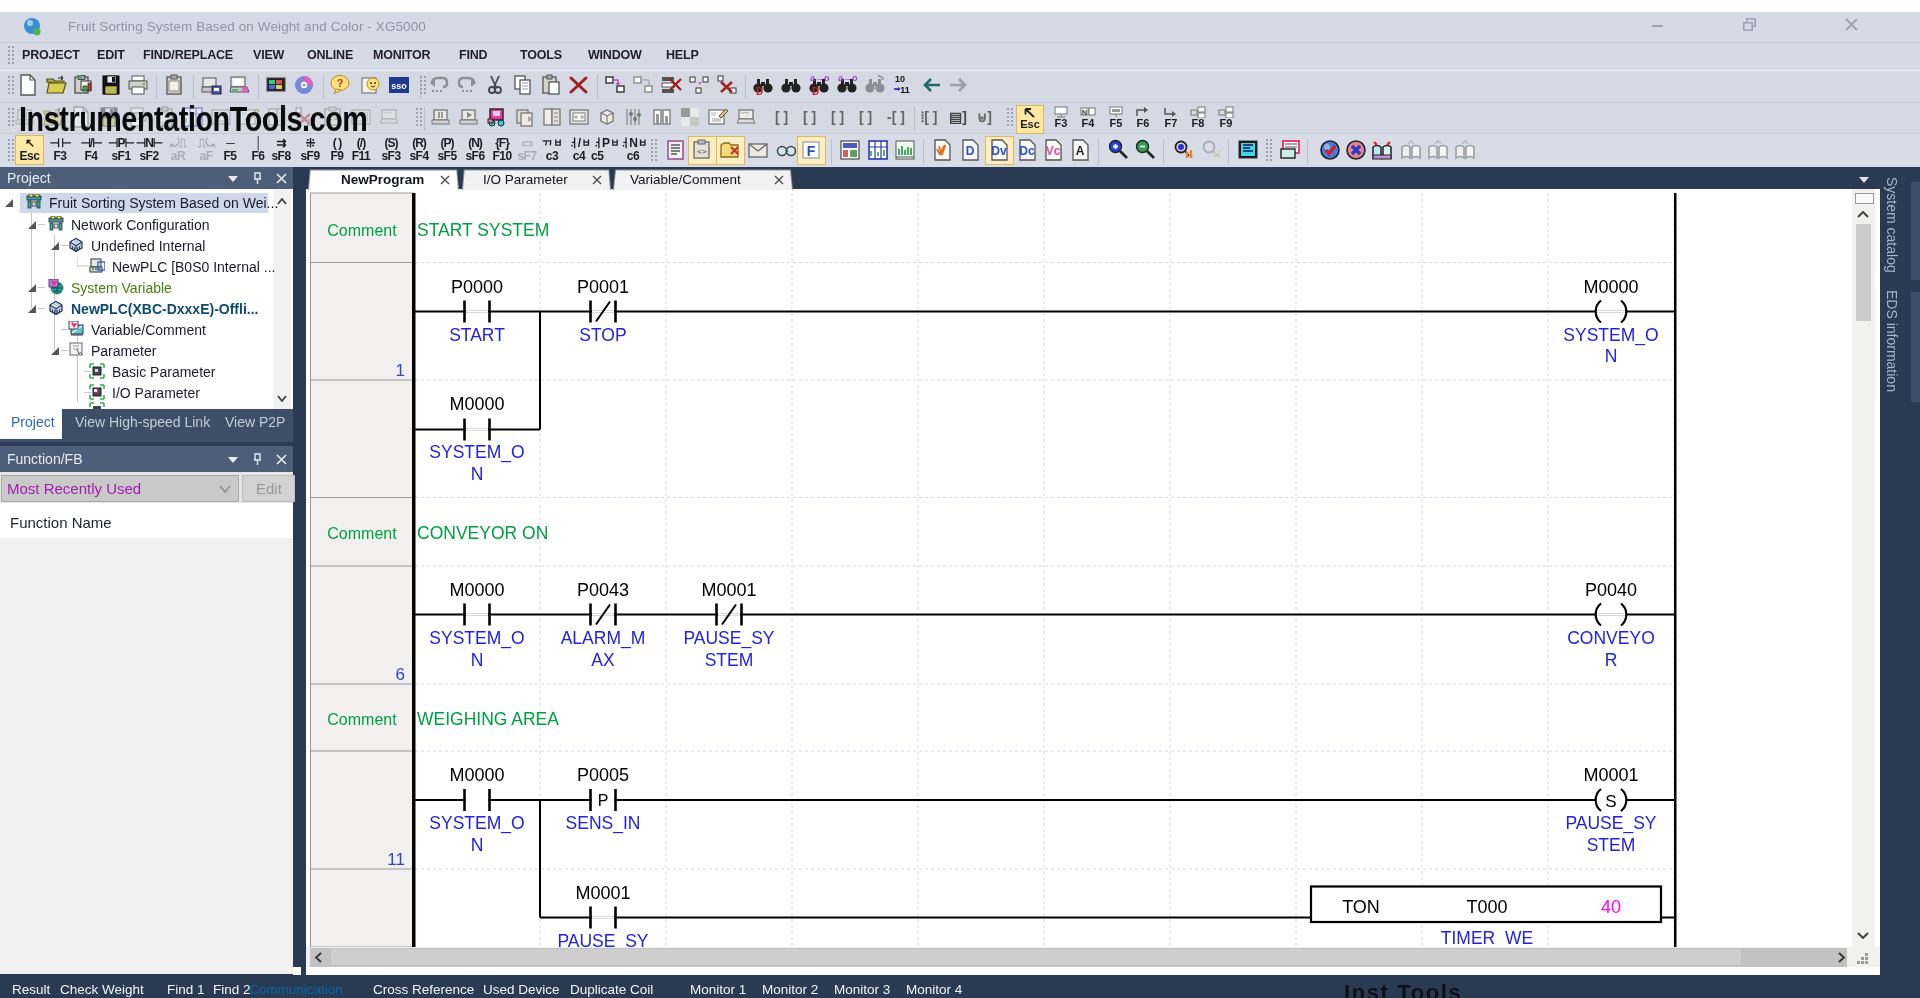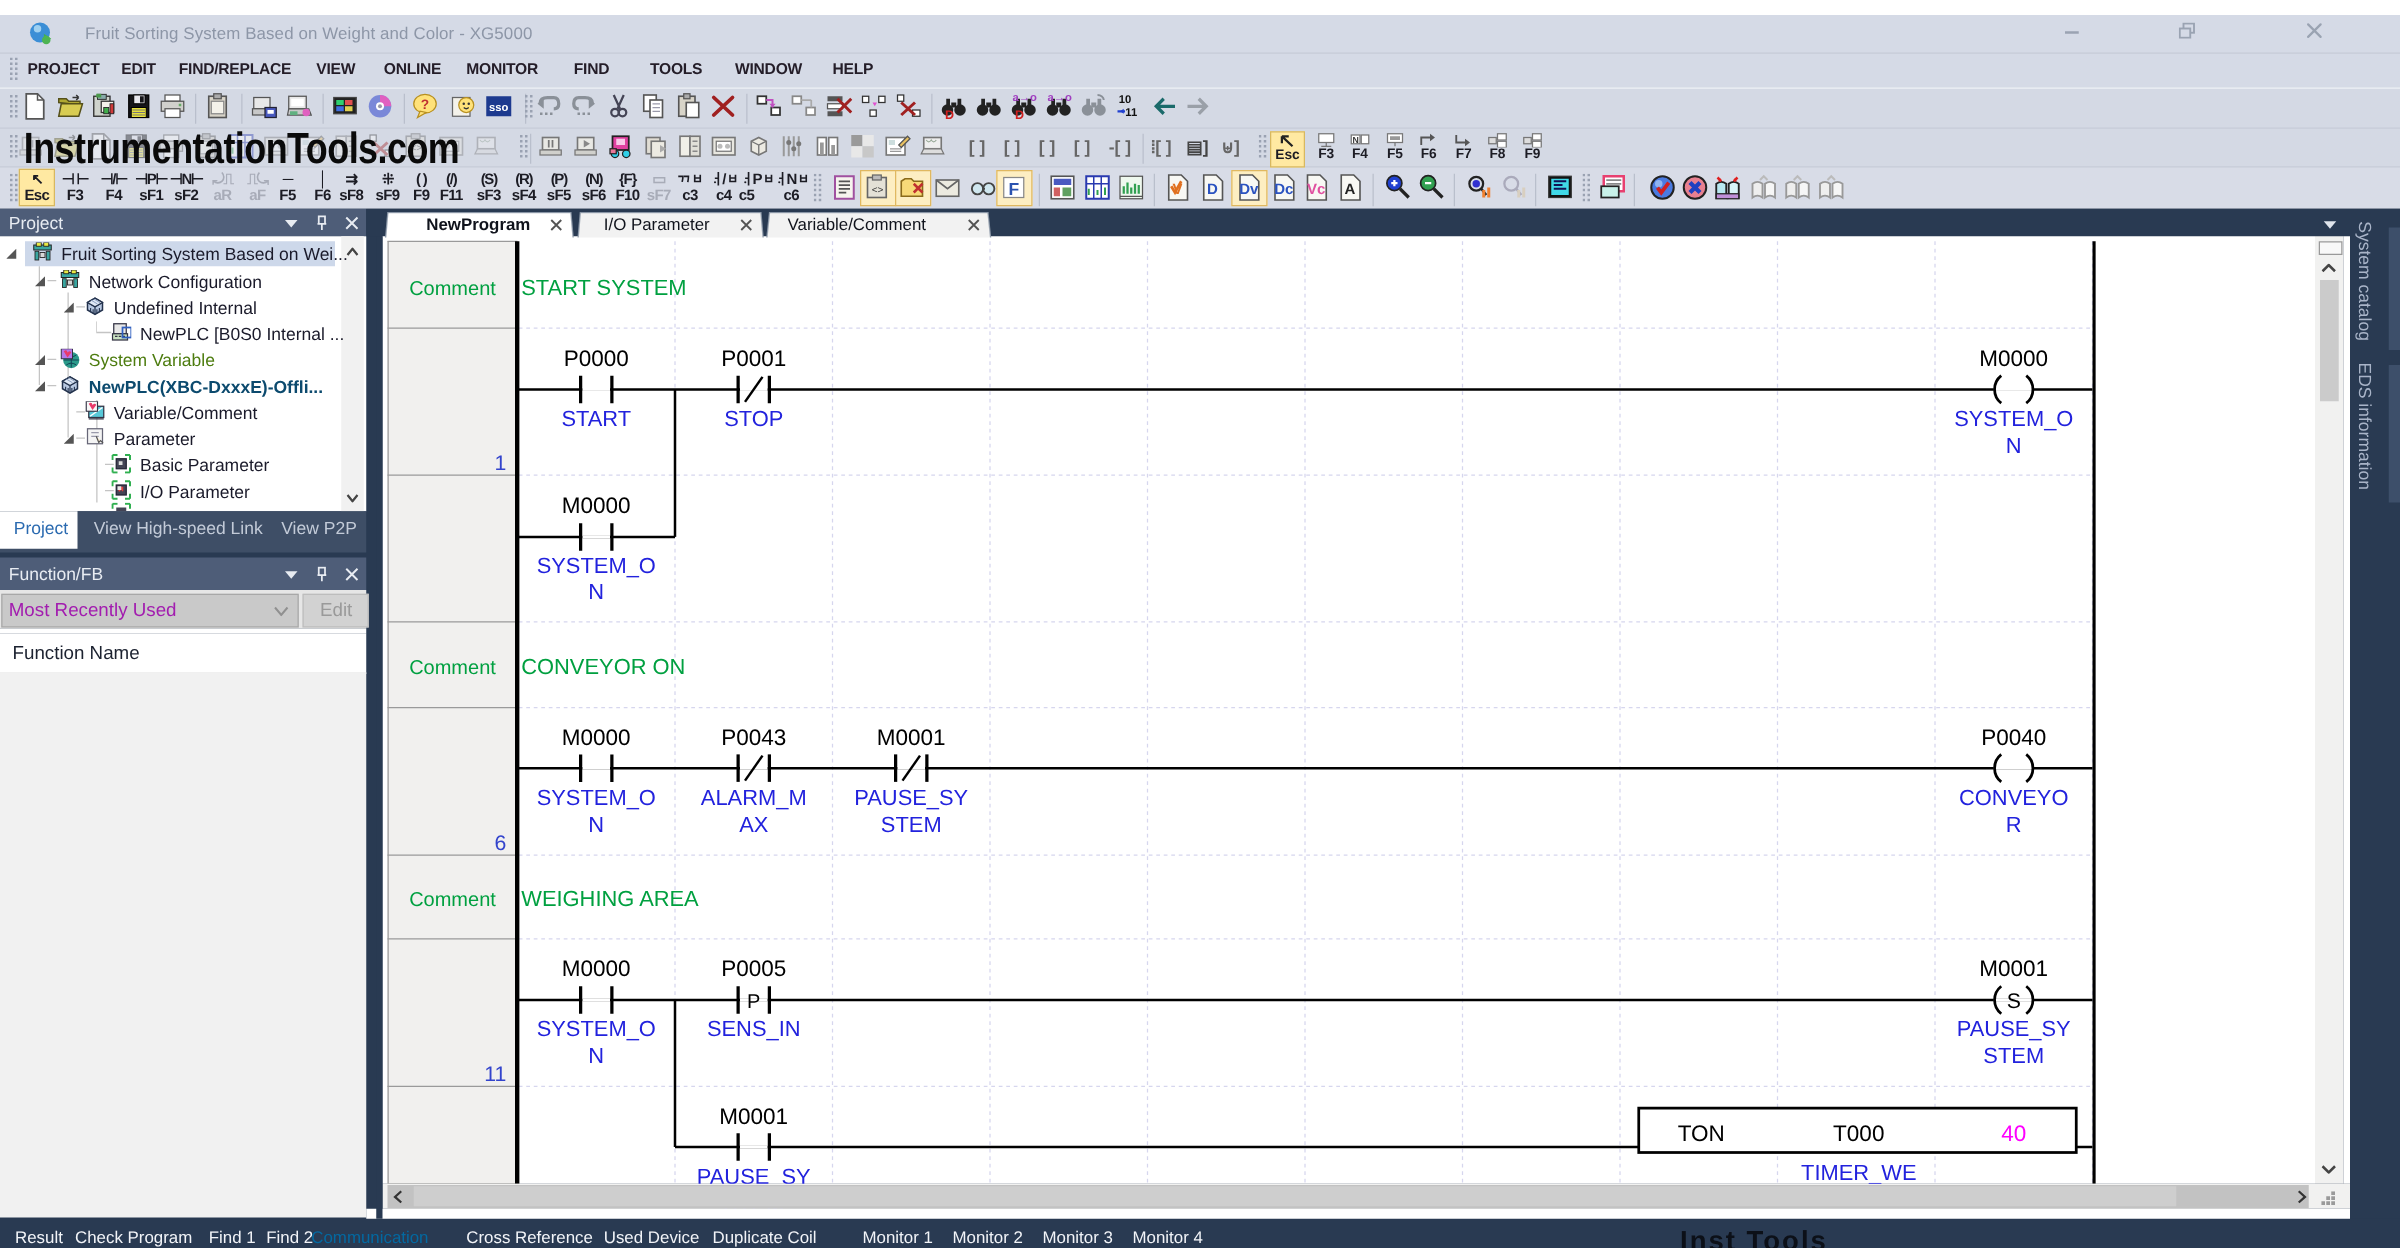--- a/index.html
+++ b/index.html
@@ -1135,21 +1135,21 @@
     </svg>
 <div class="abs" style="left:293px;top:955px;width:1587px;height:8px;background:#ffffff;"></div>
 <div class="abs" style="left:301px;top:177px;width:5px;height:786px;background:#293a52;"></div>
 <div class="abs" style="left:1880px;top:155px;width:40px;height:843px;background:#293a52;"></div>
 <div class="abs" style="left:1911px;top:170px;width:9px;height:98px;background:#3d4f6a;"></div>
 <div class="abs" style="left:1911px;top:280px;width:9px;height:110px;background:#3d4f6a;"></div>
 <div class="abs" style="left:1884px;top:165px;writing-mode:vertical-rl;font-size:14px;color:#a9b4c8;height:110px;">System catalog</div>
 <div class="abs" style="left:1884px;top:278px;writing-mode:vertical-rl;font-size:14px;color:#a9b4c8;height:120px;">EDS information</div>
 <div class="abs" style="left:0;top:963px;width:1920px;height:35px;background:#293a52;"></div>
 <div class="abs" style="left:12px;top:970px;font-size:13.5px;color:#f2f4f8;">Result</div>
-<div class="abs" style="left:60px;top:970px;font-size:13.5px;color:#f2f4f8;">Check Program</div>
+<div class="abs" style="left:60px;top:970px;font-size:13.5px;color:#f2f4f8;">Check Weight</div>
 <div class="abs" style="left:167px;top:970px;font-size:13.5px;color:#f2f4f8;">Find 1</div>
 <div class="abs" style="left:213px;top:970px;font-size:13.5px;color:#f2f4f8;">Find 2</div>
 <div class="abs" style="left:249px;top:970px;font-size:13.5px;color:#0369a1;">Communication</div>
 <div class="abs" style="left:373px;top:970px;font-size:13.5px;color:#f2f4f8;">Cross Reference</div>
 <div class="abs" style="left:483px;top:970px;font-size:13.5px;color:#f2f4f8;">Used Device</div>
 <div class="abs" style="left:570px;top:970px;font-size:13.5px;color:#f2f4f8;">Duplicate Coil</div>
 <div class="abs" style="left:690px;top:970px;font-size:13.5px;color:#f2f4f8;">Monitor 1</div>
 <div class="abs" style="left:762px;top:970px;font-size:13.5px;color:#f2f4f8;">Monitor 2</div>
 <div class="abs" style="left:834px;top:970px;font-size:13.5px;color:#f2f4f8;">Monitor 3</div>
 <div class="abs" style="left:906px;top:970px;font-size:13.5px;color:#f2f4f8;">Monitor 4</div>

